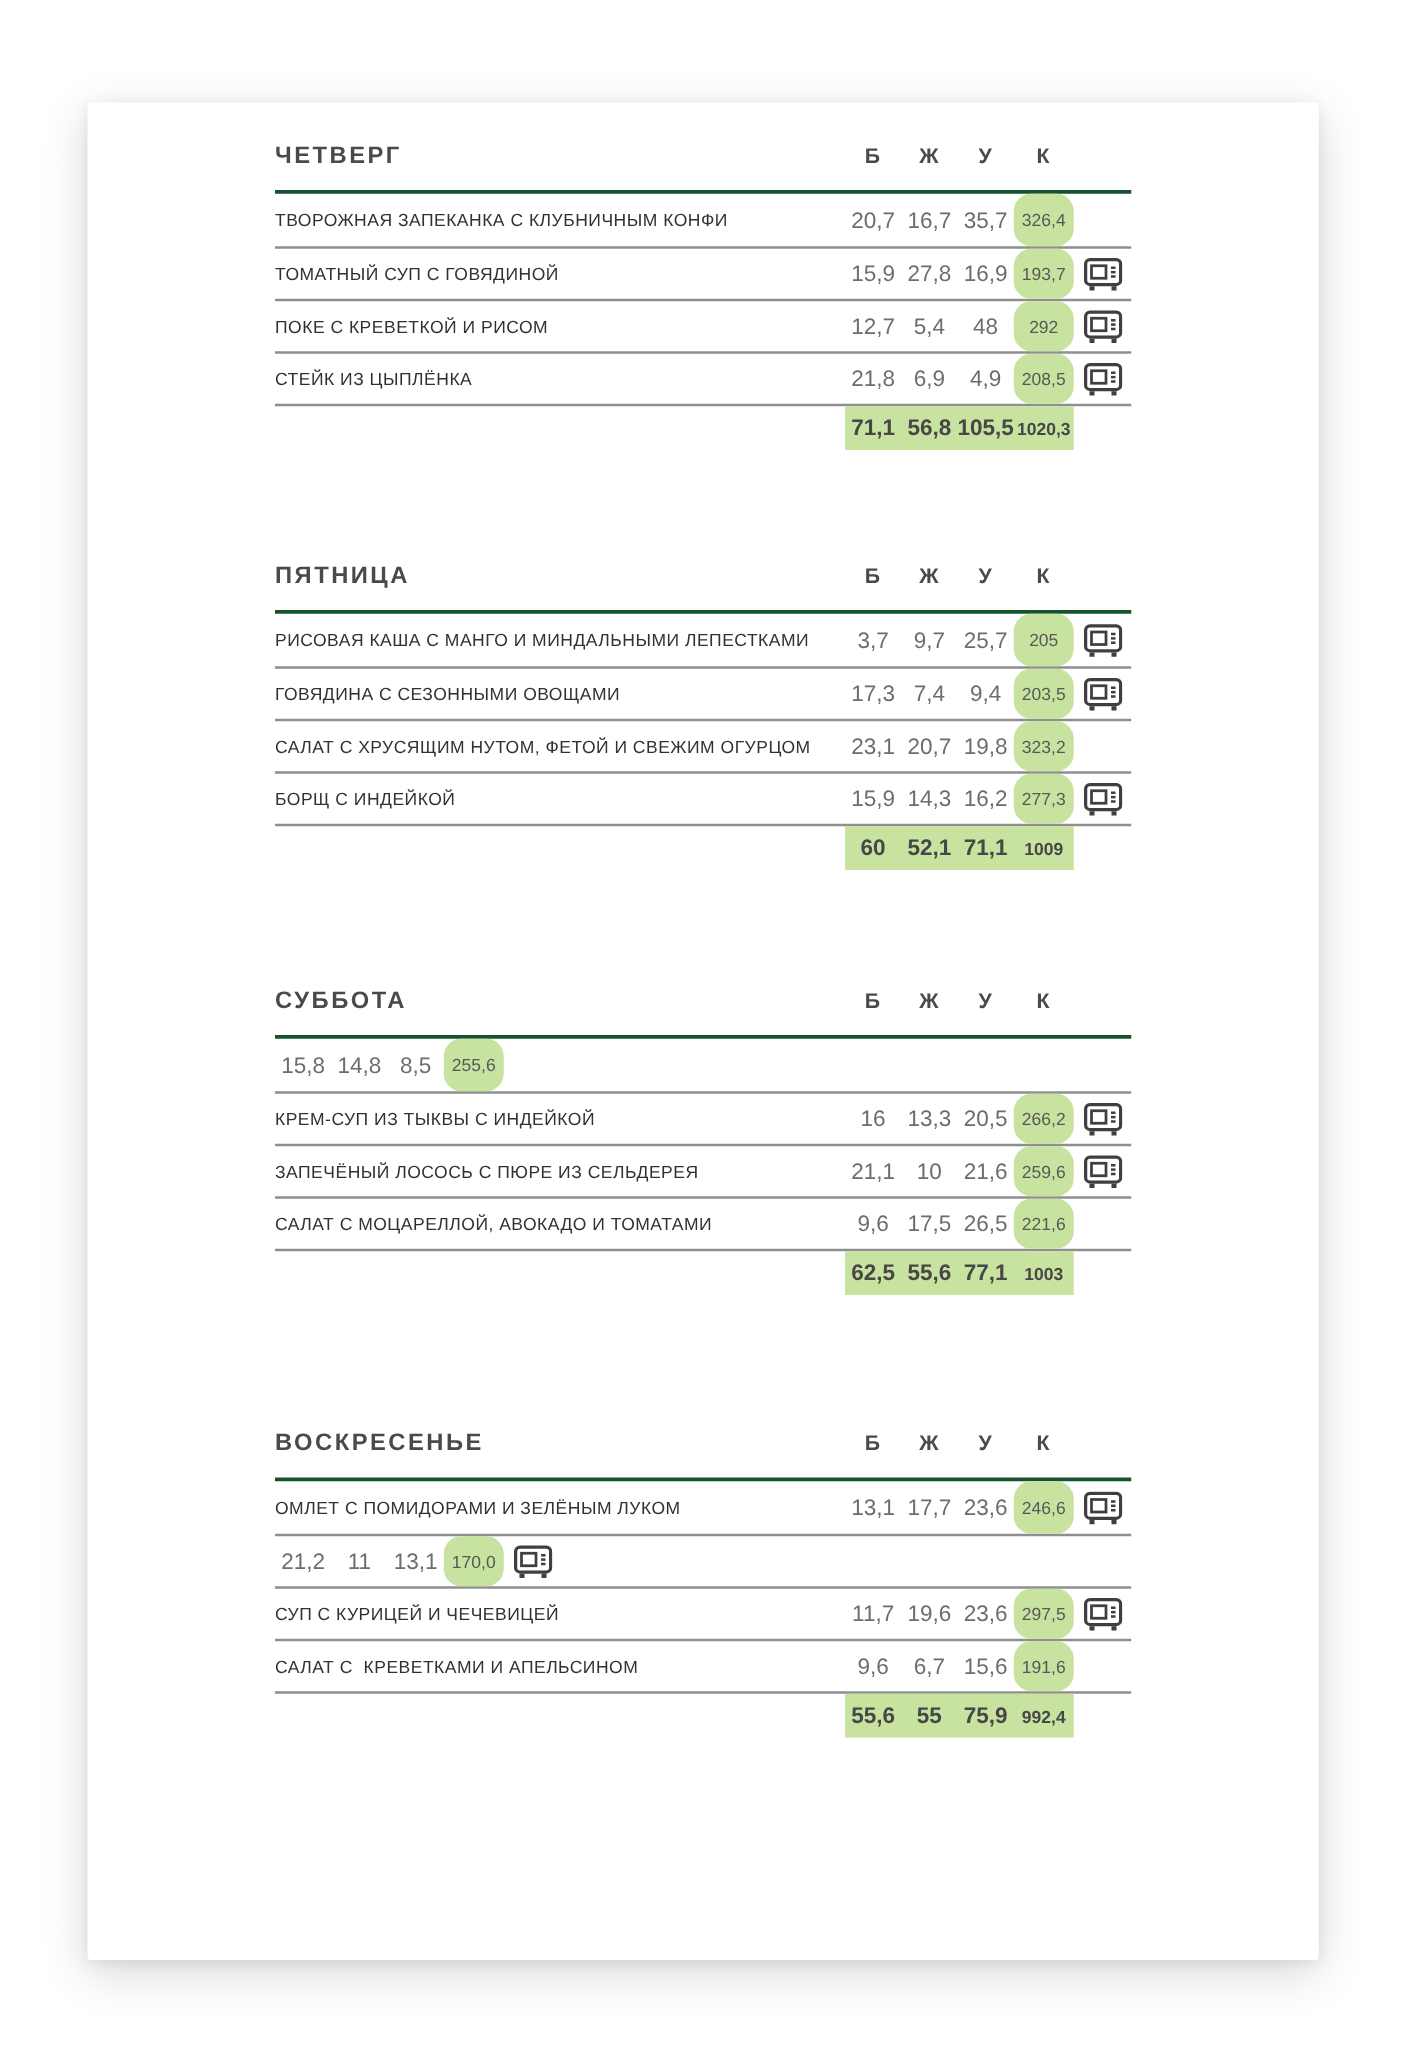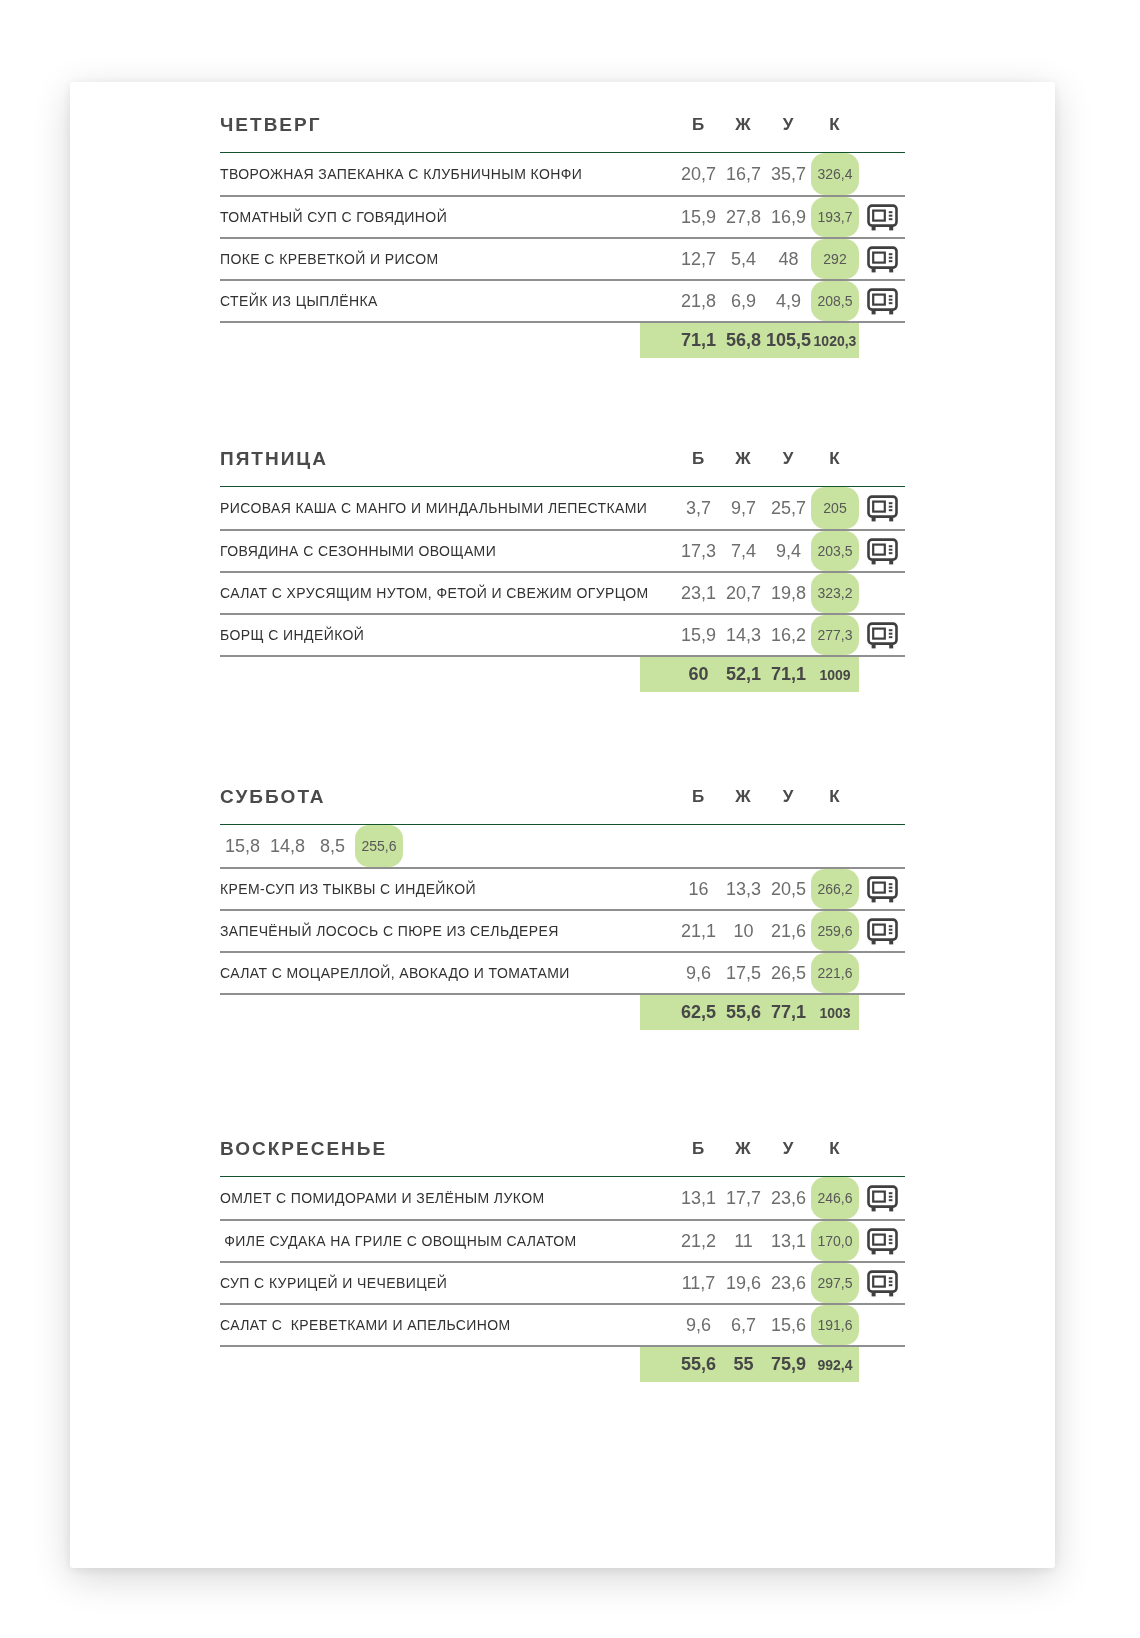--- a/index.html
+++ b/index.html
@@ -39,21 +39,21 @@
   }
   .col-head {
     width:45px; text-align:center;
     font-size:17px; font-weight:bold;
     letter-spacing:1px;
     color:#4a4a4a;
   }
   .col-head.k { width:48px; }
   .head-spacer { width:46px; }
 
-  .table { border-top:1px solid #14532d; }
+  .table { border-top:3px solid #14532d; }
 
   .row {
     display:flex; align-items:stretch;
     height:42px;
   }
   .row + .row, .row-total { border-top:2px solid #8f8f8f; }
 
   .cell-name {
     flex:1;
     display:flex; align-items:center;
@@ -84,21 +84,20 @@
   .mw { display:flex; }
 
   .row-total {
     display:flex; align-items:stretch;
     height:37px;
   }
   .total-spacer { flex:1; }
   .total-green {
     display:flex; align-items:stretch;
     background:#c8e3a0;
-    padding-left:36px;
   }
   .total-green .cell-num, .total-green .cell-k {
     background:transparent;
     font-weight:bold;
     color:#474747;
   }
   .total-icon-spacer { width:46px; }
 </style>
 </head>
 <body>
@@ -438,21 +437,20 @@
     <rect x="21.8" y="7.2" width="3.6" height="2" fill="#3f3f3f"></rect>
     <rect x="21.8" y="10.7" width="3.6" height="2" fill="#3f3f3f"></rect>
     <rect x="21.8" y="14.2" width="3.6" height="2" fill="#3f3f3f"></rect>
     <rect x="4.6" y="23" width="4" height="3.4" fill="#3f3f3f"></rect>
     <rect x="22.2" y="23" width="4" height="3.4" fill="#3f3f3f"></rect>
   </svg>
 </span>
             </div>
         </div>
         <div class="row">
-          <div class="cell-name"> ФИЛЕ СУДАКА НА ГРИЛЕ С ОВОЩНЫМ САЛАТОМ</div>
           <div class="cell-num">21,2</div>
           <div class="cell-num">11</div>
           <div class="cell-num">13,1</div>
           <div class="cell-k">170,0</div>
           <div class="cell-icon">
               <span class="mw">
   <svg width="31" height="27" viewBox="0 0 31 27" aria-hidden="true">
     <rect x="1.5" y="1.6" width="28" height="20" rx="3.5" fill="none" stroke="#3f3f3f" stroke-width="2.6"></rect>
     <rect x="6.2" y="6.6" width="11.6" height="10" fill="none" stroke="#3f3f3f" stroke-width="2.2"></rect>
     <rect x="21.8" y="7.2" width="3.6" height="2" fill="#3f3f3f"></rect>

